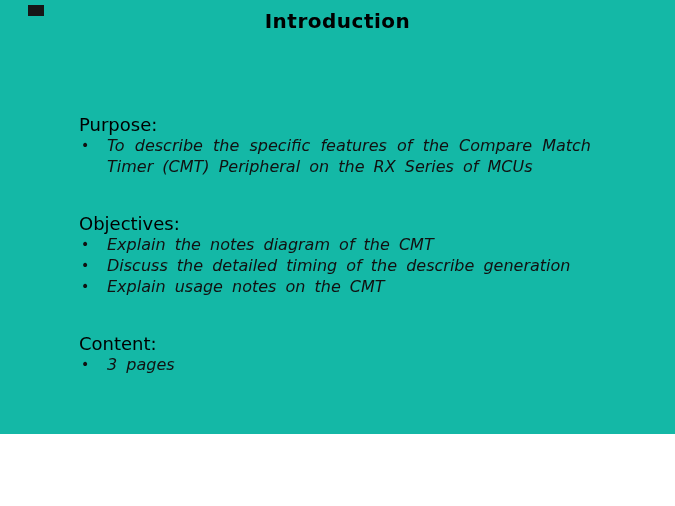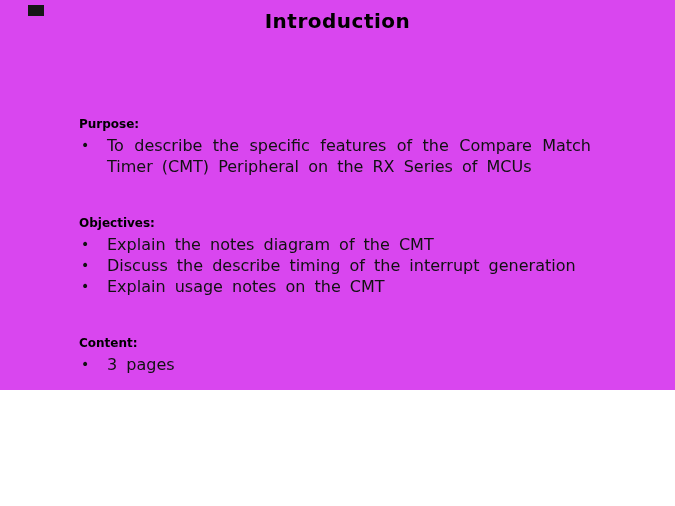--- a/index.html
+++ b/index.html
@@ -1,20 +1,20 @@
 <!DOCTYPE html>
 <html><head>
 <meta charset="utf-8">
 <style>
   html, body { margin: 0; padding: 0; background: #ffffff; }
   .slide {
     position: relative;
     width: 675px;
-    height: 390px;
-    background: #d946ef;
+    height: 434px;
+    background: #14b8a6;
     overflow: hidden;
     font-family: "DejaVu Sans", "Liberation Sans", sans-serif;
     color: #000000;
   }
   .corner-mark {
     position: absolute;
     left: 28px;
     width: 16px;
     height: 11px;
     background: #161616;
@@ -35,23 +35,23 @@
   }
   .content {
     position: absolute;
     top: 114px;
     left: 79px;
     width: 512px;
   }
   .section { margin: 0; }
   .section + .section { margin-top: 36px; }
   .heading {
-    font-size: 12px;
+    font-size: 18px;
     line-height: 21px;
-    font-weight: bold;
+    font-weight: normal;
     color: #000000;
   }
   .bullet-row {
     display: flex;
     align-items: flex-start;
     font-size: 16px;
     line-height: 21px;
     color: #111111;
   }
   .dot {
@@ -60,20 +60,21 @@
     box-sizing: border-box;
     padding-left: 2px;
     font-size: 14px;
     line-height: 21px;
     color: #111111;
   }
   .btext {
     flex: 1 1 auto;
     word-spacing: 0.25em;
     color: #111111;
+    font-style: italic;
   }
   .btext.justify {
     text-align: justify;
     text-align-last: left;
   }
 </style>
 </head>
 <body>
 
 <div class="slide">
@@ -93,21 +94,21 @@
     </div>
 
     <div class="section">
       <div class="heading">Objectives:</div>
       <div class="bullet-row">
         <span class="dot">•</span>
         <span class="btext">Explain the notes diagram of the CMT</span>
       </div>
       <div class="bullet-row">
         <span class="dot">•</span>
-        <span class="btext">Discuss the describe timing of the interrupt generation</span>
+        <span class="btext">Discuss the detailed timing of the describe generation</span>
       </div>
       <div class="bullet-row">
         <span class="dot">•</span>
         <span class="btext">Explain usage notes on the CMT</span>
       </div>
     </div>
 
     <div class="section">
       <div class="heading">Content:</div>
       <div class="bullet-row">

